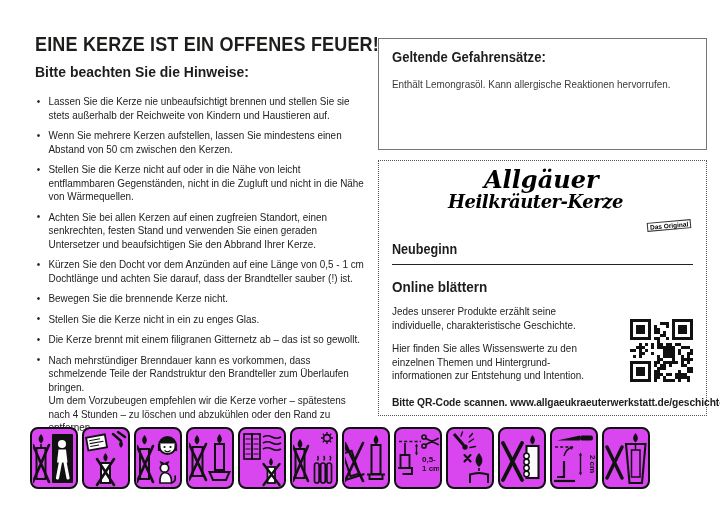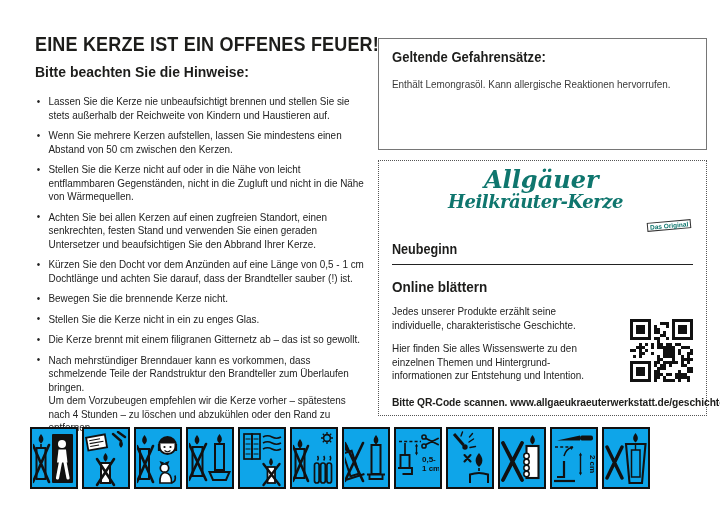--- a/index.html
+++ b/index.html
@@ -31,21 +31,21 @@
   }
   .hz-title { font-size:14.5px; font-weight:700; white-space:nowrap; }
   .hz-body { font-size:11px; margin-top:13px; color:#3a3a3a; white-space:nowrap; }
 
   
   .info-box {
     position:absolute; left:378px; top:160px; width:329px; height:256px;
     border:1.5px dotted #555; box-sizing:border-box; padding:6px 13px;
   }
   .brand { position:relative; height:66px; font-family:"DejaVu Serif", serif;
-           font-style:italic; font-weight:700; color:#0f766e; }
+           font-style:italic; font-weight:700; color:#000000; }
   .brand-l1 { position:absolute; left:92px; top:-2px; font-size:24px; }
   .brand-l2 { position:absolute; left:56px; top:24px; font-size:18px; letter-spacing:-0.5px; white-space:nowrap; }
   .brand-stamp {
     position:absolute; right:2px; top:54px;
     font-family:"Liberation Sans", sans-serif; font-style:normal;
     font-size:6.5px; font-weight:700; border:1px solid #333; padding:0 2px;
     transform:rotate(-5deg); background:#fff;
   }
   .product-name { font-size:14px; font-weight:700; margin-top:8px; }
   .rule { border:none; border-top:1.3px solid #222; margin:7px 0 0; }
@@ -53,22 +53,22 @@
   .para { font-size:11px; line-height:13.5px; width:238px; margin:10px 0 0; color:#222; }
   .qr { position:absolute; right:13px; top:158px; width:63px; height:63px; }
   .qr-caption {
     position:absolute; left:13px; bottom:7px;
     font-size:11.4px; font-weight:700; white-space:nowrap; letter-spacing:-0.1px;
   }
 
   
   .icon-row { position:absolute; left:30px; top:427px; display:flex; gap:4px; }
   .icon {
-    width:48px; height:62px; border:2.6px solid #101010; border-radius:0;
-    box-sizing:border-box; background:#0ea5e9; position:relative; flex:0 0 auto;
+    width:48px; height:62px; border:2.6px solid #101010; border-radius:8px;
+    box-sizing:border-box; background:#d946ef; position:relative; flex:0 0 auto;
   }
   .icon svg { position:absolute; left:1px; top:2px; }
   .icon svg text { font-family:"Liberation Sans", sans-serif; }
 </style>
 </head>
 <body>
 
 <svg width="0" height="0" style="position:absolute">
   <defs>
     <path id="flame" d="M0 0 C3.2 3.8 3 7 0 9.6 C-3 7 -3.2 3.8 0 0 Z" fill="#111"></path>

